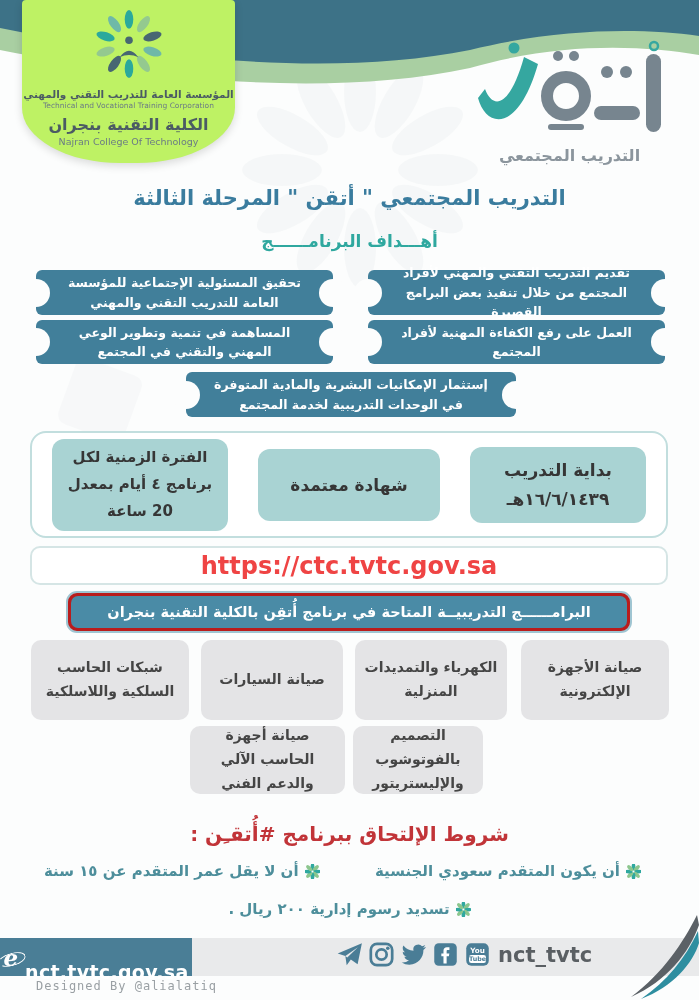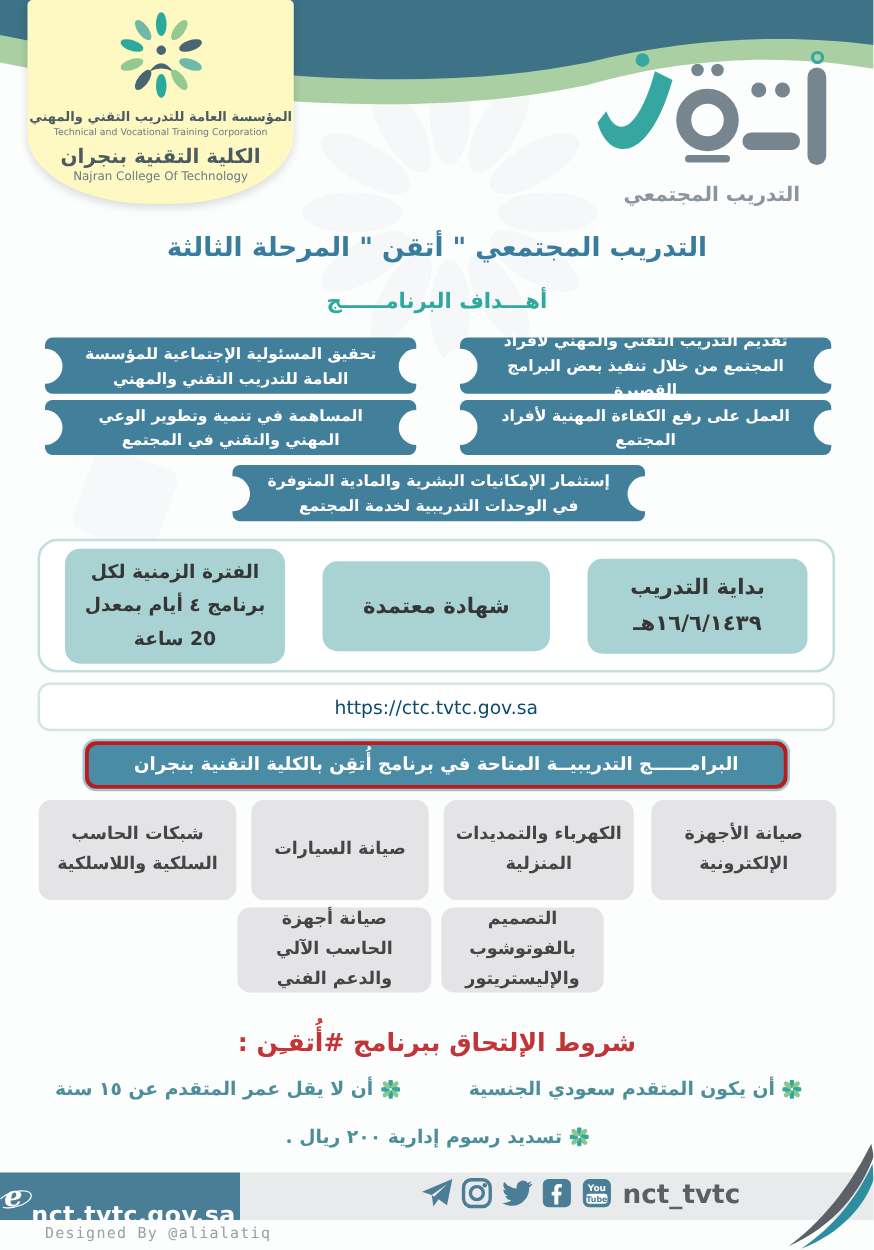--- a/index.html
+++ b/index.html
@@ -1,20 +1,20 @@
 <!DOCTYPE html>
 <html lang="ar"><head>
 <meta charset="utf-8">
 <style>
   html,body{margin:0;padding:0;background:#ffffff;}
   .poster{position:relative;width:699px;height:1000px;overflow:hidden;background:#fcfdfd;
           font-family:"DejaVu Sans", sans-serif;}
   
   .band-svg{position:absolute;top:0;left:0;z-index:1;}
-  .badge{position:absolute;left:22px;top:0;width:213px;height:163px;background:#fef9c3;
+  .badge{position:absolute;left:22px;top:0;width:213px;height:163px;background:#bef264;
          border-radius:4px 4px 46% 46%/4px 4px 34% 34%;box-shadow:0 3px 8px rgba(0,0,0,.14);
          z-index:3;text-align:center;padding-top:8px;box-sizing:border-box;}
   .badge .org-ar{font-size:10.5px;font-weight:bold;color:#4b5b64;margin-top:4px;}
   .badge .org-en{font-size:7.5px;color:#6b7b85;margin-top:1px;}
   .badge .col-ar{font-size:16px;font-weight:bold;color:#4b5b64;margin-top:5px;}
   .badge .col-en{font-size:9.5px;color:#6b7b85;margin-top:2px;}
   .etqan{position:absolute;right:32px;top:40px;width:195px;z-index:3;text-align:center;}
   .etqan-sub{font-size:16px;font-weight:bold;color:#8b959d;margin-top:2px;direction:rtl;}
   .watermark{position:absolute;z-index:0;opacity:.45;}
   
@@ -43,21 +43,21 @@
   .icard{background:#a9d3d3;border-radius:12px;color:#363636;font-weight:bold;text-align:center;
          display:flex;flex-direction:column;align-items:center;justify-content:center;direction:rtl;}
   .icard-start{width:176px;height:76px;font-size:17px;line-height:1.7;}
   .icard-cert{width:182px;height:72px;font-size:17px;}
   .icard-dur{width:176px;height:92px;font-size:15px;line-height:1.8;padding:0 10px;box-sizing:border-box;}
   
   .reg-bar{position:absolute;left:30px;top:546px;width:638px;height:39px;background:#fff;
            border:2px solid #d5e5e5;border-radius:10px;box-sizing:border-box;z-index:2;
            display:flex;flex-direction:row;direction:rtl;align-items:center;justify-content:center;gap:16px;}
   .reg-label{color:#d2383f;font-weight:bold;font-size:16px;}
-  .reg-url{color:#0c4a6e;font-weight:normal;font-size:15px;direction:ltr;}
+  .reg-url{color:#ef4444;font-weight:bold;font-size:24px;direction:ltr;}
   
   .prog-banner{position:absolute;left:66px;top:591px;width:566px;height:42px;border:2px solid #9fc5d2;
                border-radius:11px;box-sizing:border-box;padding:3px;z-index:2;background:#b91c1c;}
   .prog-banner-inner{width:100%;height:100%;background:#4a8ba6;border-radius:7px;color:#fff;
                font-weight:bold;font-size:14.5px;display:flex;align-items:center;justify-content:center;
                direction:rtl;box-sizing:border-box;}
   .pbox{position:absolute;background:#e4e4e6;border-radius:10px;color:#454545;font-weight:bold;
         font-size:14px;line-height:1.7;text-align:center;direction:rtl;display:flex;align-items:center;
         justify-content:center;padding:6px 8px;box-sizing:border-box;z-index:2;}
   .p0{left:521px;top:640px;width:148px;height:80px;}

